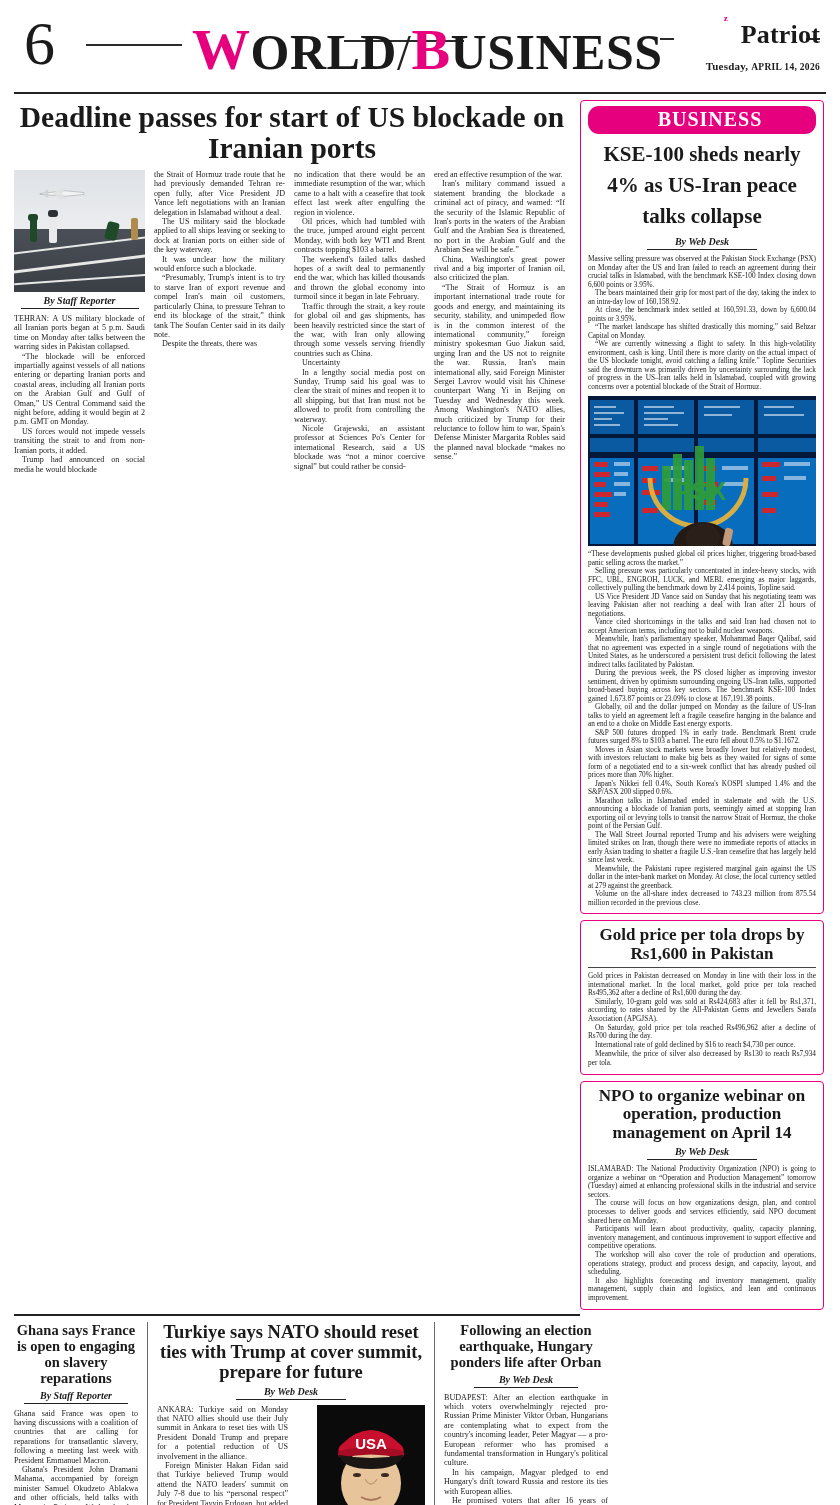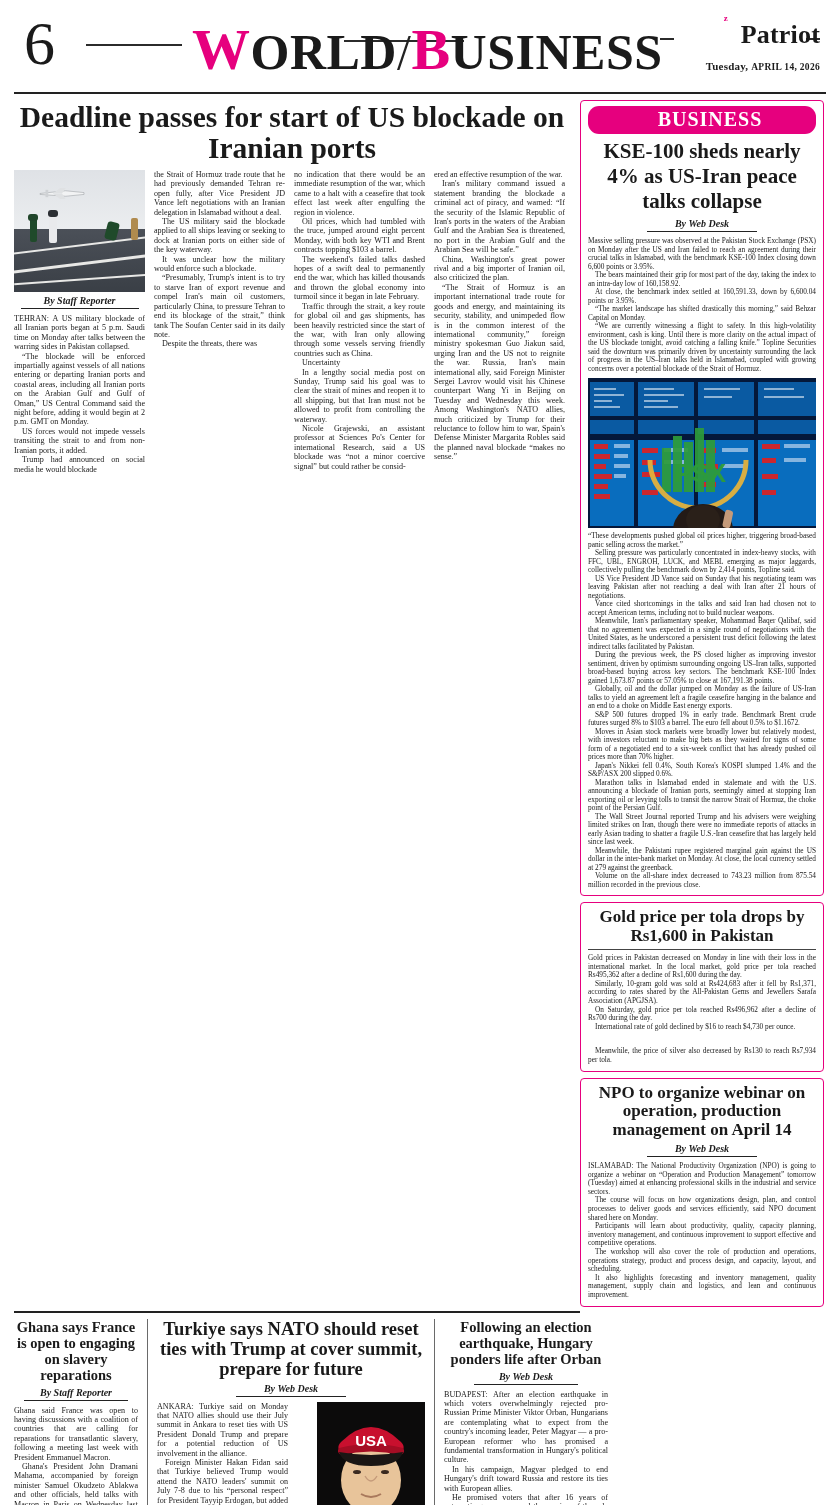--- a/index.html
+++ b/index.html
@@ -58,21 +58,21 @@
   
   .carrier .deck{position:absolute;left:0;right:0;bottom:0;height:52%;background:linear-gradient(#4b5058,#3a3f46);}
   .carrier .line{position:absolute;background:#e8e8e6;height:2px;}
   .carrier .skyg{position:absolute;left:0;right:0;top:0;height:52%;background:linear-gradient(#dfe2e6,#eceef0);}
   .fig{position:absolute;width:7px;background:#1d2a1f;border-radius:2px;}
   .plane{position:absolute;width:52px;height:11px;}
 
   
   .biz{border:1.6px solid #e6007e;border-radius:4px;padding:5px 7px 6px 7px;}
   .biz-tag{background:#e6007e;color:#fff;text-align:center;font-weight:700;font-size:20px;letter-spacing:1px;border-radius:11px;padding:2px 0 3px 16px;}
-  .biz-hl{font-size:21px;line-height:25px;margin:5px 2px 3px 2px;}
+  .biz-hl{font-size:21px;line-height:31px;margin:5px 2px 3px 2px;}
   .biz .byline{width:110px;font-size:10px;}
   .biz-txt{font-size:7.3px;line-height:8.5px;text-align:justify;hyphens:auto;}
   .biz-txt p{margin:0;}
   .biz-txt p+p{text-indent:7px;}
   .psx{height:150px;margin:5px 0 4px 0;background:#fef9c3;position:relative;overflow:hidden;}
 
   
   .row2{display:flex;gap:8px;margin-top:6px;}
   .r2a{width:124px;}
   .r2b{width:268px;}
@@ -85,21 +85,21 @@
   .macron{height:148px;width:124px;margin:4px 0 3px 0;position:relative;overflow:hidden;background:#e6e4e0;}
   .trump{width:108px;height:112px;float:right;margin:0 0 3px 6px;background:#0b0a0a;position:relative;overflow:hidden;}
 
   
   .rbox{border:1.6px solid #e6007e;border-radius:4px;padding:5px 7px 6px 7px;margin-top:6px;}
   .rbox .hl{font-size:17px;line-height:18.5px;}
   .rbox .byline{width:110px;font-size:10px;}
   .rtxt{font-size:7.3px;line-height:8.6px;text-align:justify;hyphens:auto;}
   .rtxt p{margin:0;}
   .rtxt p+p{text-indent:7px;}
-  .rtxt p.sp{margin-top:16px;}
+  .rtxt p.sp{margin-top:1px;}
   .sep-thin{border-top:1px solid #444;margin:4px 0;}
   .vsep{border-left:1px solid #6a6a6a;}
 </style>
 </head>
 <body>
 
 <div class="page">
 
   <div class="masthead">
     <div class="folio">6</div>
@@ -279,21 +279,21 @@
             <rect x="136" y="132" width="8" height="18" rx="3" fill="#c49a7a" transform="rotate(12 140 140)"></rect>
           </svg>
         </div>
 
         <div class="biz-txt">
           <p>“These developments pushed global oil prices higher, triggering broad-based panic selling across the market.”</p>
           <p>Selling pressure was particularly concentrated in index-heavy stocks, with FFC, UBL, ENGROH, LUCK, and MEBL emerging as major laggards, collectively pulling the benchmark down by 2,414 points, Topline said.</p>
           <p>US Vice President JD Vance said on Sunday that his negotiating team was leaving Pakistan after not reaching a deal with Iran after 21 hours of negotiations.</p>
           <p>Vance cited shortcomings in the talks and said Iran had chosen not to accept American terms, including not to build nuclear weapons.</p>
           <p>Meanwhile, Iran's parliamentary speaker, Mohammad Baqer Qalibaf, said that no agreement was expected in a single round of negotiations with the United States, as he underscored a persistent trust deficit following the latest indirect talks facilitated by Pakistan.</p>
-          <p>During the previous week, the PS closed higher as improving investor sentiment, driven by optimism surrounding ongoing US–Iran talks, supported broad-based buying across key sectors. The benchmark KSE-100 Index gained 1,673.87 points or 57.05% to close at 167,191.38 points.</p>
+          <p>During the previous week, the PS closed higher as improving investor sentiment, driven by optimism surrounding ongoing US–Iran talks, supported broad-based buying across key sectors. The benchmark KSE-100 Index gained 1,673.87 points or 23.09% to close at 167,191.38 points.</p>
           <p>Globally, oil and the dollar jumped on Monday as the failure of US-Iran talks to yield an agreement left a fragile ceasefire hanging in the balance and an end to a choke on Middle East energy exports.</p>
           <p>S&amp;P 500 futures dropped 1% in early trade. Benchmark Brent crude futures surged 8% to $103 a barrel. The euro fell about 0.5% to $1.1672.</p>
           <p>Moves in Asian stock markets were broadly lower but relatively modest, with investors reluctant to make big bets as they waited for signs of some form of a negotiated end to a six-week conflict that has already pushed oil prices more than 70% higher.</p>
           <p>Japan's Nikkei fell 0.4%, South Korea's KOSPI slumped 1.4% and the S&amp;P/ASX 200 slipped 0.6%.</p>
           <p>Marathon talks in Islamabad ended in stalemate and with the U.S. announcing a blockade of Iranian ports, seemingly aimed at stopping Iran exporting oil or levying tolls to transit the narrow Strait of Hormuz, the choke point of the Persian Gulf.</p>
           <p>The Wall Street Journal reported Trump and his advisers were weighing limited strikes on Iran, though there were no immediate reports of attacks in early Asian trading to shatter a fragile U.S.-Iran ceasefire that has largely held since last week.</p>
           <p>Meanwhile, the Pakistani rupee registered marginal gain against the US dollar in the inter-bank market on Monday. At close, the local currency settled at 279 against the greenback.</p>
           <p>Volume on the all-share index decreased to 743.23 million from 875.54 million recorded in the previous close.</p>
         </div>
       </div>

